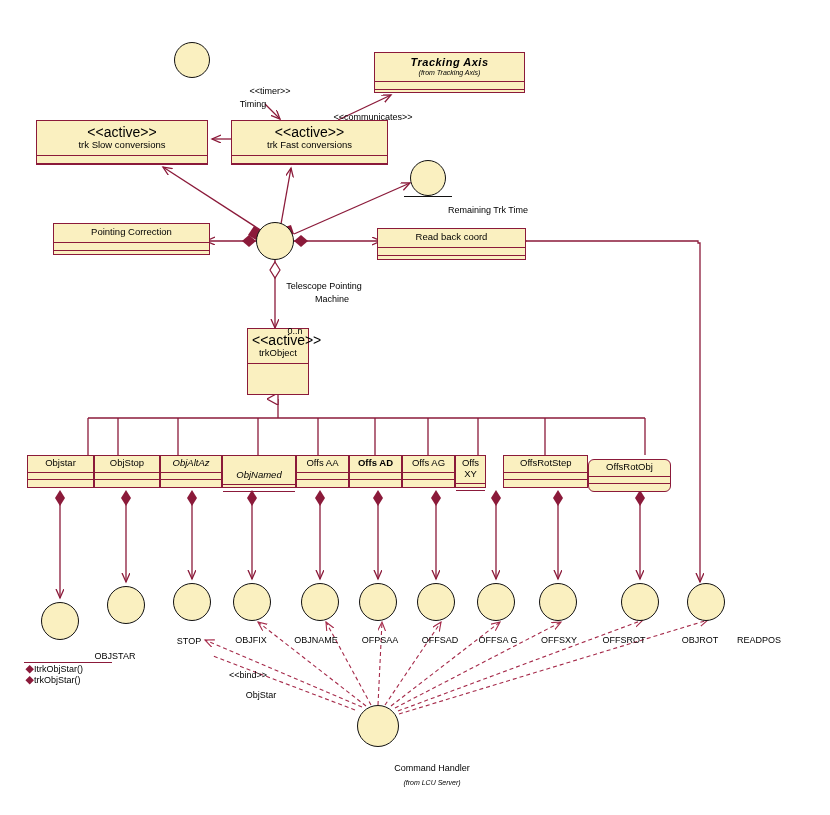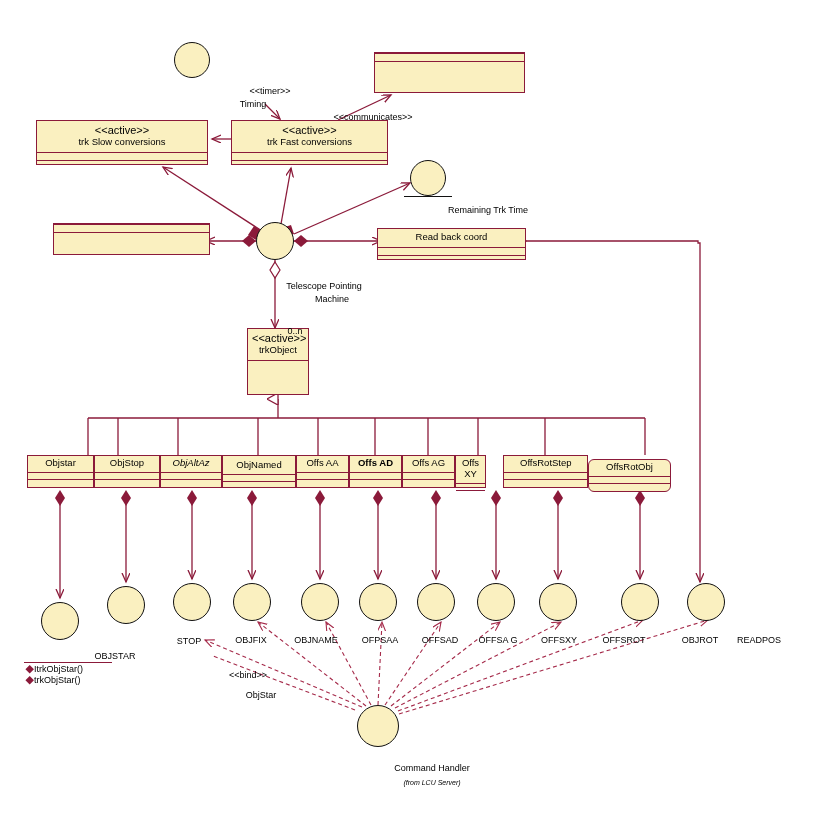--- a/index.html
+++ b/index.html
@@ -3,21 +3,21 @@
 <meta charset="utf-8">
 <style>
   html,body{margin:0;padding:0;background:#ffffff;}
   body{width:830px;height:815px;position:relative;overflow:hidden;
        font-family:"Liberation Sans",sans-serif;color:#000;}
   #diagram{position:absolute;left:0;top:0;width:830px;height:815px;}
   .uml-class{position:absolute;box-sizing:border-box;border:1.5px solid #8B1A3A;
              background:#FAF0C0;}
   .uml-class .hdr{padding:3px 4px 4px;text-align:center;line-height:1.15;}
   .uml-class .nm{font-size:9.5px;}
-  .uml-class .st{font-size:11px;}
+  .uml-class .st{font-size:14px;}
   .uml-class .sub{font-size:7px;font-style:italic;}
   .uml-class .ital{font-style:italic;font-weight:bold;font-size:11px;letter-spacing:.5px;}
   .uml-class .bar{border-top:1.5px solid #8B1A3A;height:7px;}
   .lolli{position:absolute;border-radius:50%;background:#FAF0C0;border:1.4px solid #111;
          box-sizing:border-box;}
   .lbl{position:absolute;font-size:9px;white-space:nowrap;}
   .lbl.c{transform:translateX(-50%);text-align:center;}
   .legend-box{position:absolute;font-size:9px;white-space:nowrap;}
   .legend-box .rule{border-top:1.4px solid #8B1A3A;width:88px;margin-bottom:1px;}
   .legend-box .row{line-height:1.25;padding-left:2px;}
@@ -152,24 +152,31 @@
     </div>
     <div class="uml-class" style="left: 231px; top: 120px; width: 157px; height: 45px;">
       <div class="hdr">
         <div class="st">&lt;&lt;active&gt;&gt;</div>
         <div class="nm">trk Fast conversions</div>
       </div>
       <div class="bar"></div>
       <div class="bar"></div>
     </div>
     <div class="uml-class" style="left: 374px; top: 52px; width: 151px; height: 41px;">
+      <div class="hdr">
+        <div class="ital">Tracking Axis</div>
+        <div class="sub">(from Tracking Axis)</div>
+      </div>
       <div class="bar"></div>
       <div class="bar"></div>
     </div>
     <div class="uml-class" style="left: 53px; top: 223px; width: 157px; height: 32px;">
+      <div class="hdr">
+        <div class="nm">Pointing Correction</div>
+      </div>
       <div class="bar"></div>
       <div class="bar"></div>
     </div>
     <div class="uml-class" style="left: 377px; top: 228px; width: 149px; height: 32px;">
       <div class="hdr">
         <div class="nm">Read back coord</div>
       </div>
       <div class="bar"></div>
       <div class="bar"></div>
     </div>
@@ -197,21 +204,21 @@
       <div class="bar" style="height: 6px;"></div>
     </div>
     <div class="uml-class" style="left: 160px; top: 455px; width: 62px; height: 33px;">
       <div class="hdr" style="padding: 2px 2px 3px; font-style: italic;">
         <div class="nm">ObjAltAz</div>
       </div>
       <div class="bar" style="height: 6px;"></div>
       <div class="bar" style="height: 6px;"></div>
     </div>
     <div class="uml-class" style="left: 222px; top: 455px; width: 74px; height: 33px;">
-      <div class="hdr" style="padding: 4px 2px 3px;">
+      <div class="hdr" style="padding: 14px 2px 3px; font-style: italic;">
         <div class="nm">ObjNamed</div>
       </div>
       <div class="bar" style="height: 6px;"></div>
       <div class="bar" style="height: 6px;"></div>
     </div>
     <div class="uml-class" style="left: 296px; top: 455px; width: 53px; height: 33px;">
       <div class="hdr" style="padding: 2px 2px 3px;">
         <div class="nm">Offs AA</div>
       </div>
       <div class="bar" style="height: 6px;"></div>

